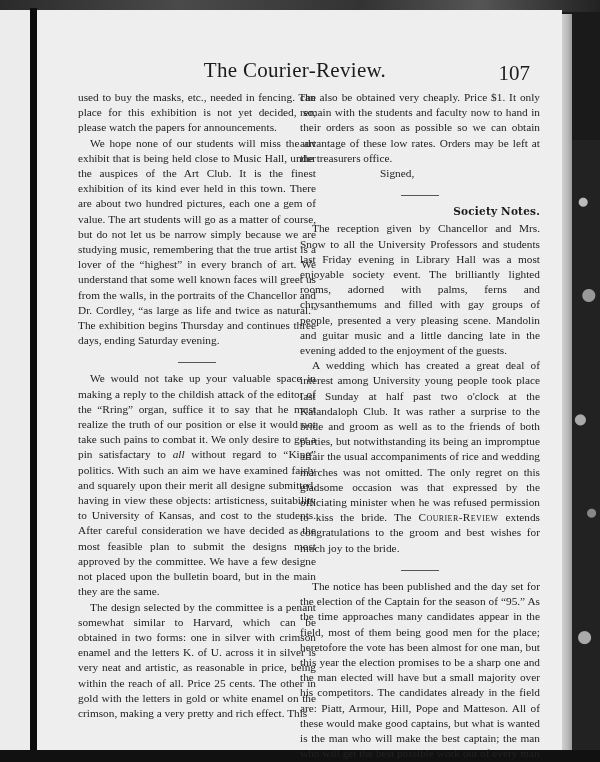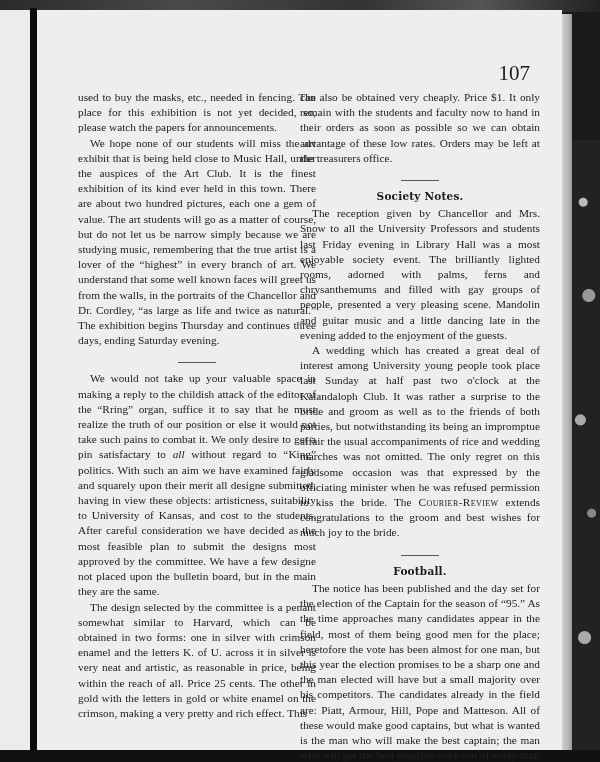--- a/index.html
+++ b/index.html
@@ -57,21 +57,21 @@
     text-align: justify;
   }
   .col.left { left: 78px; }
   .col.right { left: 300px; width: 240px; }
   .col p { margin: 0; text-indent: 12px; }
   .col p.noindent { text-indent: 0; }
   .col .rule {
     width: 38px; height: 1px; background: #555; margin: 14px auto 8px auto;
   }
   .col h3 {
-    margin: 0 0 2px 0; text-align: center; font-weight: bold;
+    margin: 0 0 2px 0; text-align: right; font-weight: bold;
     font-size: 10.5px; letter-spacing: 0.2px; color: #1a1a1a;
     font-family: "DejaVu Serif", serif;
   }
   .col .signed { text-indent: 0; padding-left: 80px; }
   .col .committee {
     text-indent: 0; text-align: right; font-variant: small-caps; letter-spacing: 0.6px;
   }
   .sc { font-variant: small-caps; letter-spacing: 0.4px; }
 </style>
 </head>
@@ -79,33 +79,34 @@
 
 <div class="top-strip"></div>
 <div class="left-page"></div>
 <div class="gutter"></div>
 <div class="page"></div>
 <div class="page-edge"></div>
 <div class="marble"></div>
 <div class="bottom-shadow"></div>
 
 <div class="header">
+  <div class="title">The Courier-Review.</div>
   <div class="pageno">107</div>
 </div>
 
 <div class="col left">
   <p class="noindent">used to buy the masks, etc., needed in fencing. The place for this exhibition is not yet decided, so, please watch the papers for announcements.</p>
   <p>We hope none of our students will miss the art exhibit that is being held close to Music Hall, under the auspices of the Art Club. It is the finest exhibition of its kind ever held in this town. There are about two hundred pictures, each one a gem of value. The art students will go as a matter of course, but do not let us be narrow simply because we are studying music, remembering that the true artist is a lover of the “highest” in every branch of art. We understand that some well known faces will greet us from the walls, in the portraits of the Chancellor and Dr. Cordley, “as large as life and twice as natural.” The exhibition begins Thursday and continues three days, ending Saturday evening.</p>
   <div class="rule"></div>
   <p><span>We would not take up your valuable space in making a reply to the childish attack of the editor of the “Rring” organ, suffice it to say that he must realize the truth of our position or else it would not take such pains to combat it. We only desire to get a pin satisfactary to </span><em>all</em><span> without regard to “King” politics. With such an aim we have examined fairly and squarely upon their merit all designe submitted, having in view these objects: artisticness, suitability to University of Kansas, and cost to the students. After careful consideration we have decided as the most feasible plan to submit the designs most approved by the committee. We have a few designe not placed upon the bulletin board, but in the main they are the same.</span></p>
   <p>The design selected by the committee is a penant somewhat similar to Harvard, which can be obtained in two forms: one in silver with crimson enamel and the letters K. of U. across it in silver is very neat and artistic, as reasonable in price, being within the reach of all. Price 25 cents. The other in gold with the letters in gold or white enamel on the crimson, making a very pretty and rich effect. This</p>
 </div>
 
 <div class="col right">
   <p class="noindent">can also be obtained very cheaply. Price $1. It only remain with the students and faculty now to hand in their orders as soon as possible so we can obtain advantage of these low rates. Orders may be left at the treasurers office.</p>
+  <p class="signed">Signed,</p>
   <div class="rule"></div>
   <h3>Society Notes.</h3>
   <p>The reception given by Chancellor and Mrs. Snow to all the University Professors and students last Friday evening in Library Hall was a most enjoyable society event. The brilliantly lighted rooms, adorned with palms, ferns and chrysanthemums and filled with gay groups of people, presented a very pleasing scene. Mandolin and guitar music and a little dancing late in the evening added to the enjoyment of the guests.</p>
   <p><span>A wedding which has created a great deal of interest among University young people took place last Sunday at half past two o'clock at the Kalandaloph Club. It was rather a surprise to the bride and groom as well as to the friends of both parties, but notwithstanding its being an impromptue affair the usual accompaniments of rice and wedding marches was not omitted. The only regret on this gladsome occasion was that expressed by the officiating minister when he was refused permission to kiss the bride. The </span><span class="sc">Courier-Review</span><span> extends congratulations to the groom and best wishes for much joy to the bride.</span></p>
   <div class="rule"></div>
-  <h3>Football.</h3>
   <p>The notice has been published and the day set for the election of the Captain for the season of “95.” As the time approaches many candidates appear in the field, most of them being good men for the place; heretofore the vote has been almost for one man, but this year the election promises to be a sharp one and the man elected will have but a small majority over his competitors. The candidates already in the field are: Piatt, Armour, Hill, Pope and Matteson. All of these would make good captains, but what is wanted is the man who will make the best captain; the man who will get the best possible work out of every man</p>
 </div>
 
 </body></html>

